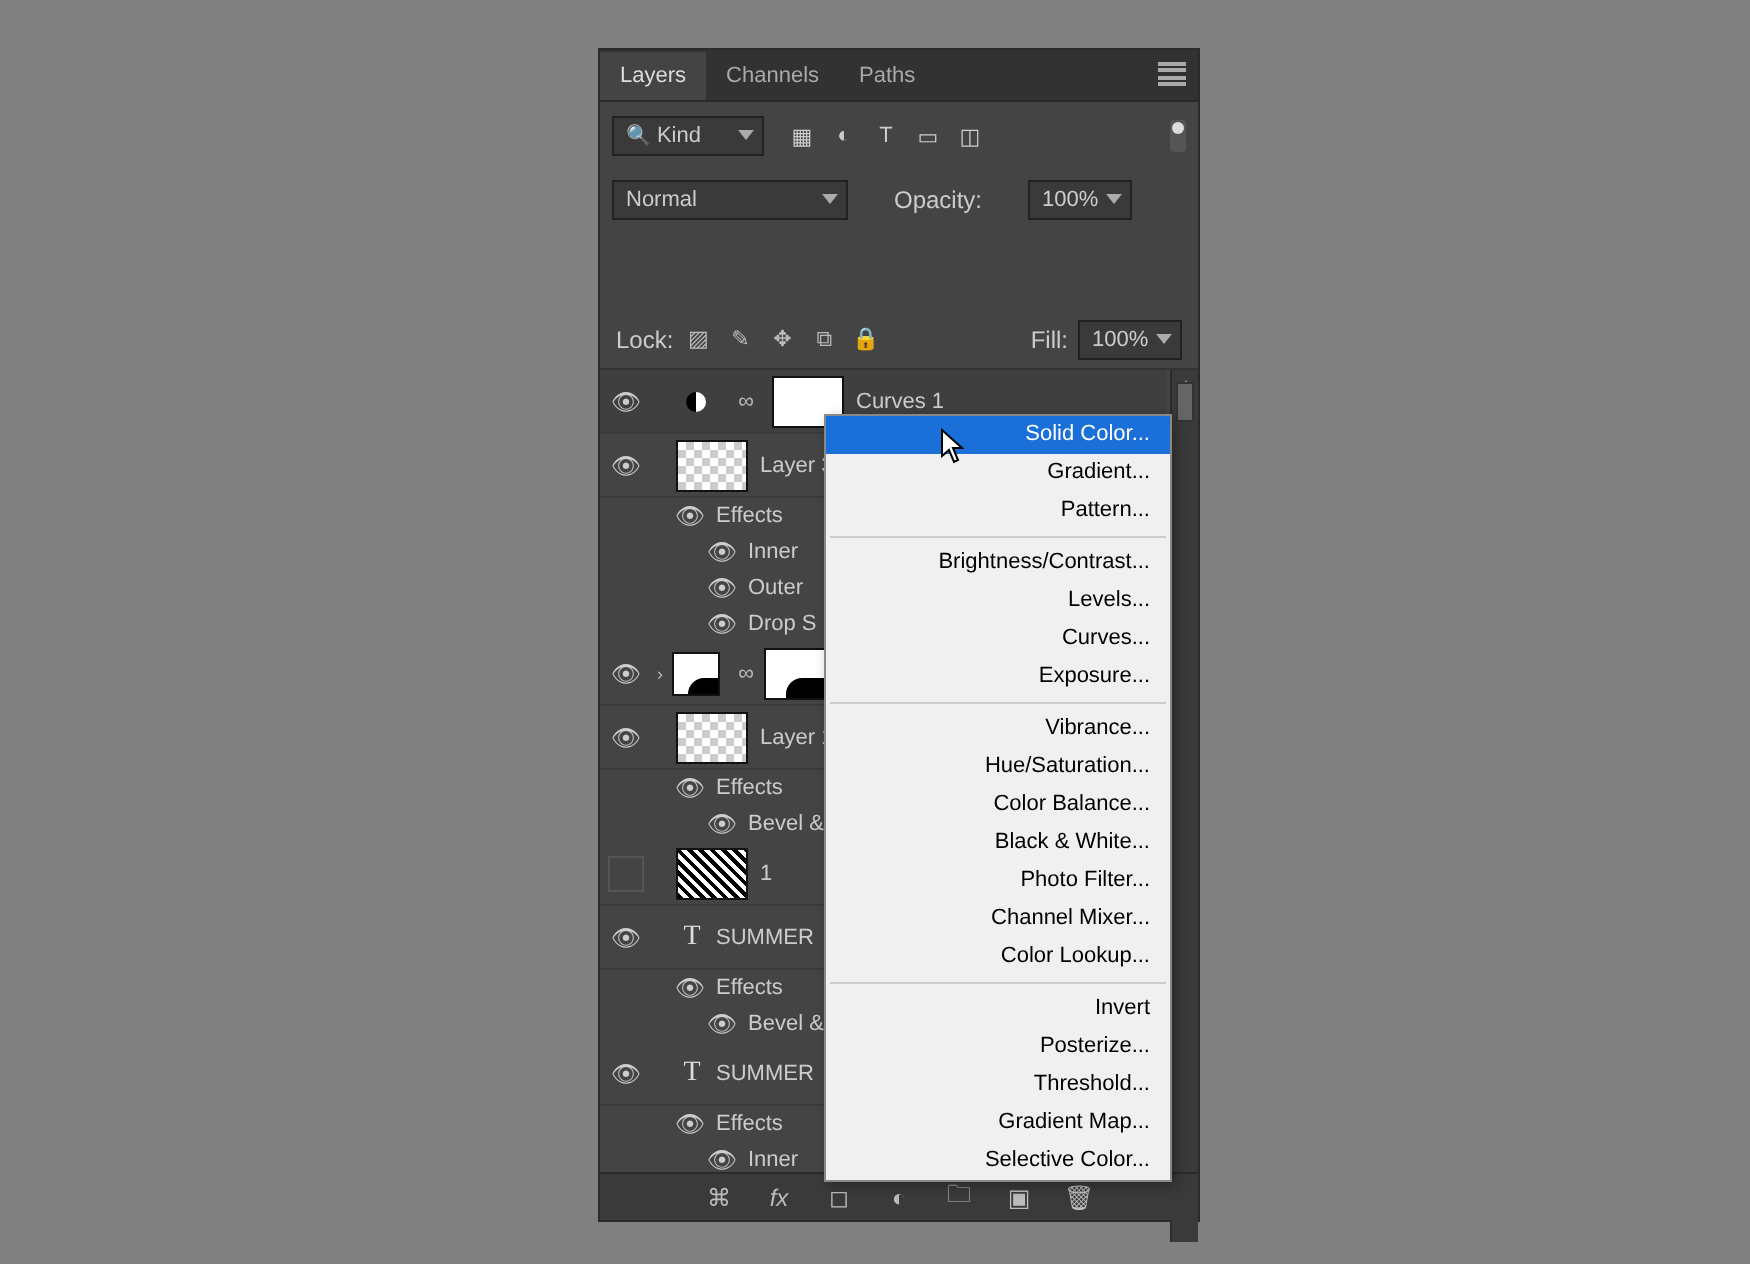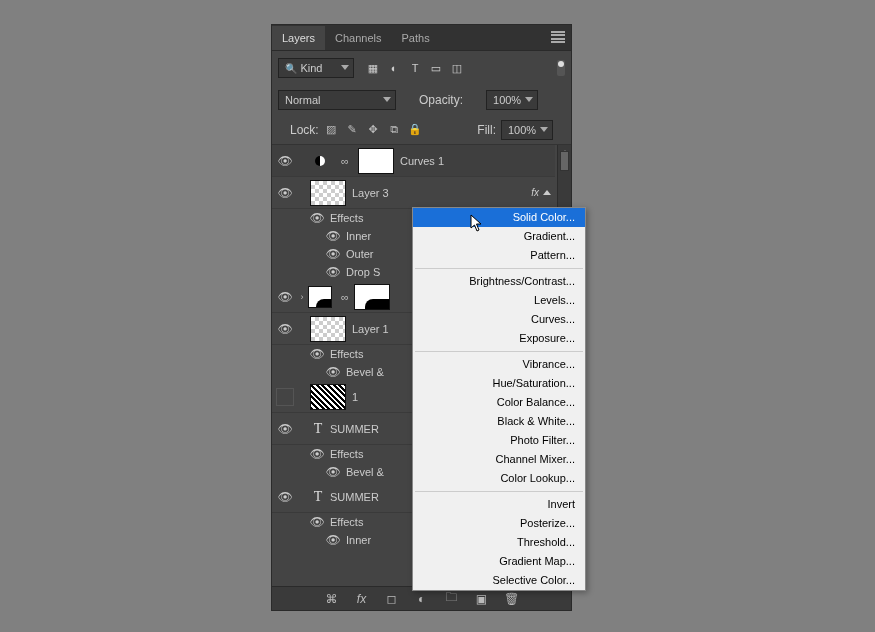--- a/index.html
+++ b/index.html
@@ -1,32 +1,32 @@
 <!DOCTYPE html>
 <html><head>
 <meta charset="utf-8">
 <style>
   * { box-sizing: border-box; margin: 0; padding: 0; font-family: Tahoma, Arial, sans-serif; }
   body { background: #808080; width: 875px; height: 632px; position: relative; }
-  .panel { position: absolute; left: 271px; top: 24px; width: 301px; height: 587px; background: #444444; border: 1px solid #2a2a2a; }
+  .panel { position: absolute; left: 299px; top: 24px; width: 301px; height: 587px; background: #444444; border: 1px solid #2a2a2a; }
   .tabbar { height: 26px; display: flex; align-items: center; background: #323232; border-bottom: 1px solid #2a2a2a; position: relative; }
   .tab { font-size: 11px; color: #aaa; padding: 6px 10px; cursor: default; }
   .tab.active { background: #444444; color: #ddd; }
   .menu-icon { position: absolute; right: 6px; top: 6px; width: 14px; height: 12px; display:flex; flex-direction:column; justify-content:space-between; }
   .menu-icon div { height:2px; background:#aaa; }
   .row { display:flex; align-items:center; padding: 4px 6px; gap:4px; }
   .kind { height: 34px; }
   .dd { background:#3a3a3a; border:1px solid #222; color:#ccc; font-size:11px; padding:2px 18px 2px 6px; height:20px; position:relative; display:flex; align-items:center; }
   .dd .chev { position:absolute; right:4px; top:6px; width:0; height:0; border-left:4px solid transparent; border-right:4px solid transparent; border-top:5px solid #aaa; }
   .search-glyph { margin-right: 3px; font-size:10px; }
   .filter-icons { display:flex; gap:7px; margin-left:8px; align-items:center; }
   .ficon { width:14px; height:14px; display:flex; align-items:center; justify-content:center; color:#ccc; font-size:11px; }
   .blend-row { height:30px; display:flex; align-items:center; padding:3px 6px; gap:23px; }
   .lbl { font-size:12px; color:#ccc; }
-  .lock-row { height:30px; display:flex; align-items:center; padding:3px 18px; gap:5px; border-bottom:1px solid #333; }
+  .lock-row { height:30px; display:flex; align-items:center; padding:3px 8px; gap:5px; border-bottom:1px solid #333;margin-top:40px; }
   .lock-icons { display:flex; gap:6px; align-items:center; }
   .licon { width:15px; height:15px; color:#bbb; font-size:11px; display:flex; align-items:center; justify-content:center; }
   .layers-scroll { position:relative; height:460px; padding-right:16px; overflow:hidden; }
   .layer { display:flex; align-items:center; height:32px; padding-left:4px; background:#444444; border-bottom:1px solid #3a3a3a; position:relative; }
   .layer.selected { background:#3f3f3f; }
   .vis { width:18px; height:18px; display:flex; align-items:center; justify-content:center; color:#ccc; font-size:12px; margin-right:2px; }
   .disclose { width:12px; color:#bbb; font-size:9px; text-align:center; }
   .thumb { width:36px; height:26px; background:#fff; border:1px solid #111; margin-right:6px; position:relative; }
   .thumb.checker { background-image: linear-gradient(45deg,#ccc 25%,transparent 25%),linear-gradient(-45deg,#ccc 25%,transparent 25%),linear-gradient(45deg,transparent 75%,#ccc 75%),linear-gradient(-45deg,transparent 75%,#ccc 75%); background-size:8px 8px; background-position:0 0,0 4px,4px -4px,-4px 0; background-color:#fff; }
   .thumb.adj { position:relative; }

